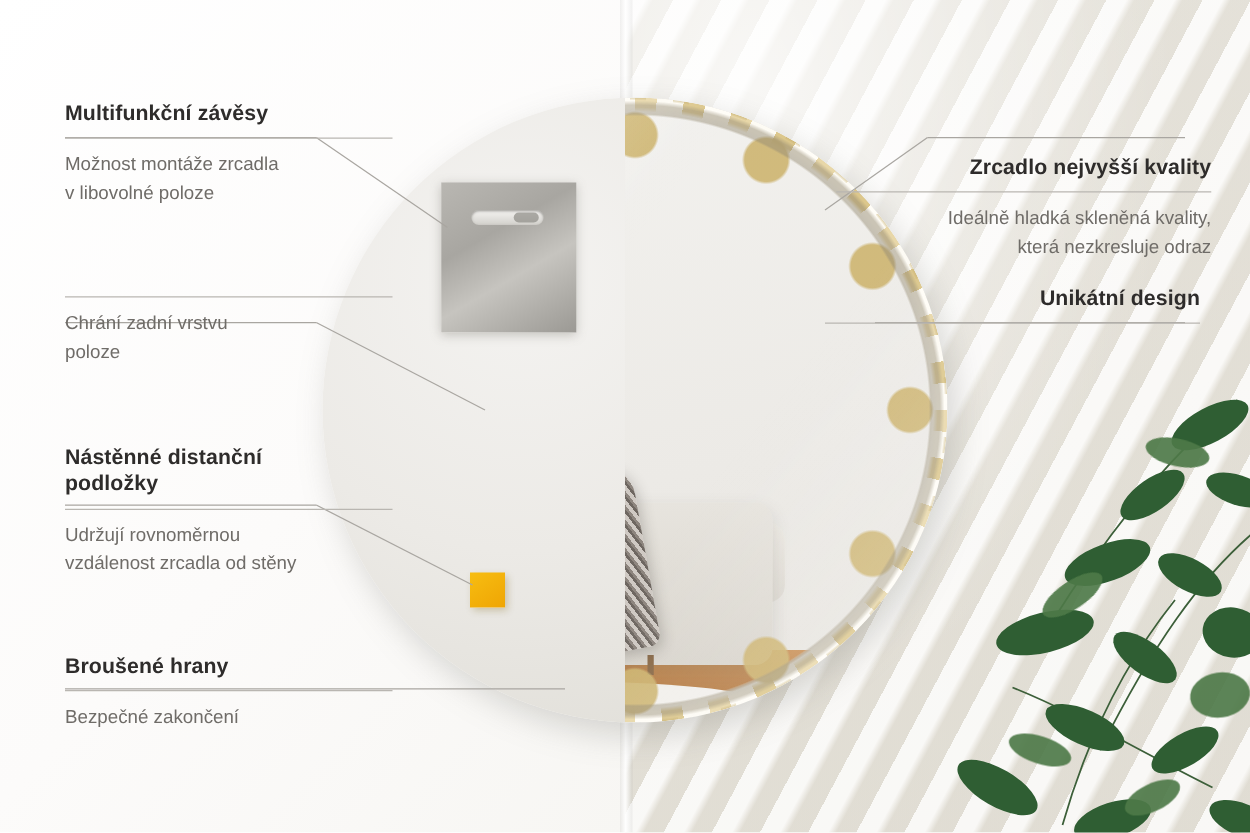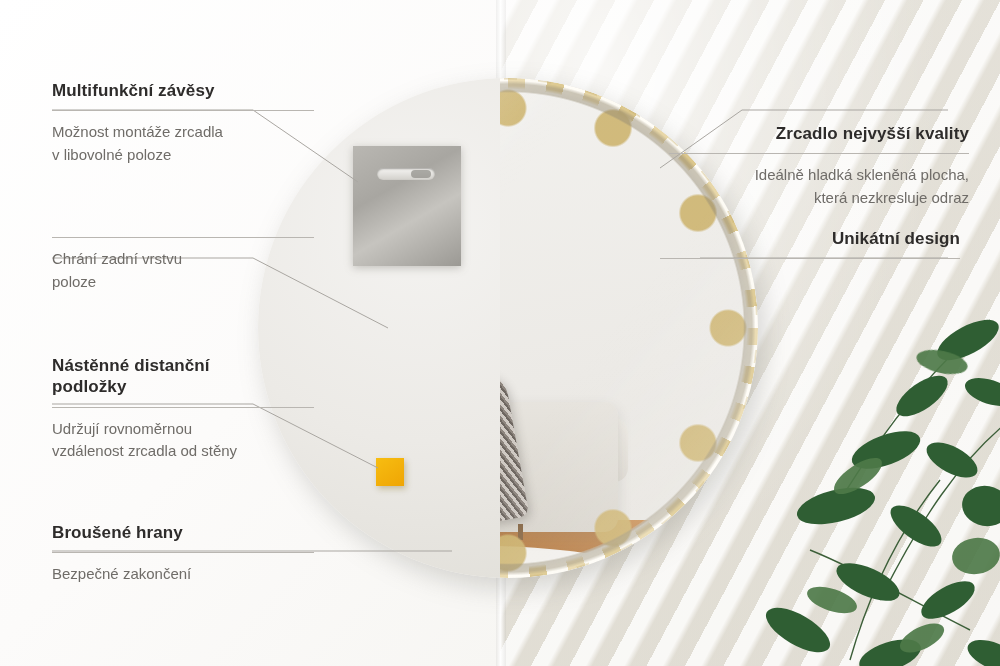--- a/index.html
+++ b/index.html
@@ -255,21 +255,21 @@
     <p>
       <span>Udržují rovnoměrnou</span><br>
       <span>vzdálenost zrcadla od stěny</span>
     </p>
   </div>
 
   <div class="callout right c5">
     <h3>Zrcadlo nejvyšší kvality</h3>
     <div class="rule"></div>
     <p>
-      <span>Ideálně hladká skleněná plocha,</span><br>
+      <span>Ideálně hladká skleněná kvality,</span><br>
       <span>která nezkresluje odraz</span>
     </p>
   </div>
 
   <div class="callout right c6">
     <h3>Unikátní design</h3>
     <div class="rule"></div>
   </div>
 
 </div>

